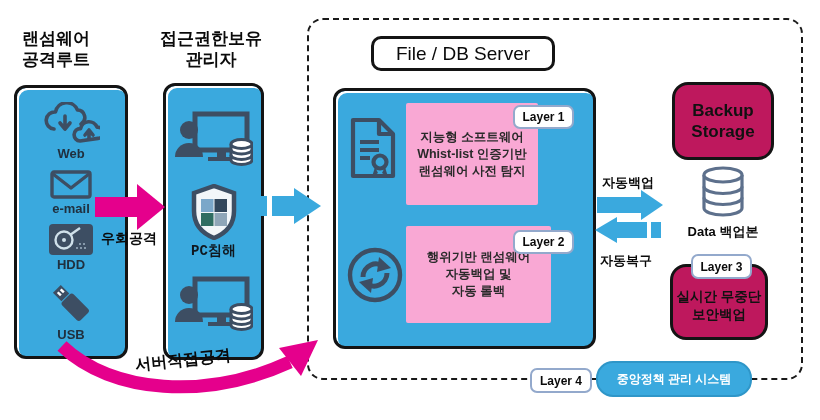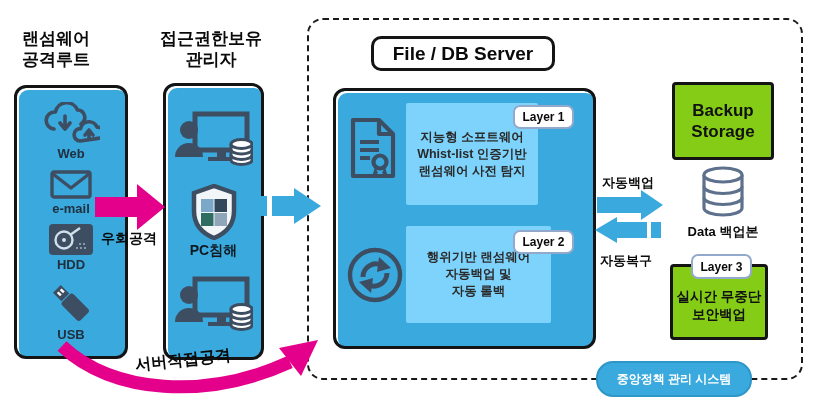--- a/index.html
+++ b/index.html
@@ -14,33 +14,33 @@
     background:#3aa9de;border:3px solid #141414;border-radius:12px;
     box-shadow:inset 2px 2px 0 0 #ffffff;
     display:flex;flex-direction:column;align-items:center;justify-content:space-evenly;
   }
   .icon-label{font-size:13px;font-weight:bold;color:#20303f;text-align:center;margin-top:2px;}
   .icon-stack{display:flex;flex-direction:column;align-items:center;}
   .dashedbox{border:2px dashed #1a1a1a;border-radius:16px;}
   .titlebox{
     background:#fff;border:3px solid #141414;border-radius:10px;
     display:flex;align-items:center;justify-content:center;
-    font-weight:bold;font-size:19px;color:#0a0a0a;
+    font-weight:normal;font-size:19px;color:#0a0a0a;
   }
   .whitecard{
-    background:#7dd3fc;border-radius:2px;display:flex;align-items:center;justify-content:center;
+    background:#f9a8d4;border-radius:2px;display:flex;align-items:center;justify-content:center;
     text-align:center;font-size:12.5px;line-height:17px;font-weight:600;color:#2a2a2a;
   }
   .layer-badge{
     background:#fff;border:2px solid #93a9cc;border-radius:7px;
     display:flex;align-items:center;justify-content:center;
     font-size:12px;font-weight:bold;color:#0a0a0a;
   }
   .outline-box{
-    background:#84cc16;border:3px solid #141414;border-radius:4px;
+    background:#be185d;border:3px solid #141414;border-radius:16px;
     display:flex;align-items:center;justify-content:center;text-align:center;
   }
   .arrow-label{font-size:13px;font-weight:bold;color:#0a0a0a;text-align:center;}
   .pill{
     background:#3aa9de;border:2px solid #2f96c8;border-radius:17px;
     display:flex;align-items:center;justify-content:center;
     font-size:12px;font-weight:bold;color:#fff;
   }
   svg{display:block;}
 </style>
@@ -117,21 +117,21 @@
       </g>
     </svg>
     <div class="icon-stack">
       <svg width="50" height="56" viewBox="0 0 50 56">
         <path d="M25 2 L45 9 V27 C45 43 35 50 25 54 C15 50 5 43 5 27 V9 Z" fill="#f2f6f9" stroke="#3d4e63" stroke-width="4.5"></path>
         <rect x="12" y="15" width="12.5" height="13" fill="#7ba7c9"></rect>
         <rect x="25.5" y="15" width="12.5" height="13" fill="#32475c"></rect>
         <rect x="12" y="29" width="12.5" height="13" fill="#2f6d62"></rect>
         <rect x="25.5" y="29" width="12.5" height="13" fill="#8fa6b8"></rect>
       </svg>
-      <div class="icon-label" style="font-size:14px;color:#10181f;">PC침해</div>
+      <div class="icon-label" style="font-size:14px;color:#10181f;font-family:Liberation Mono, monospace;">PC침해</div>
     </div>
     <svg width="78" height="56" viewBox="0 0 78 56">
       <g fill="none" stroke="#3d4e63" stroke-width="5">
         <rect x="20" y="3" width="52" height="36"></rect>
       </g>
       <rect x="42" y="39" width="9" height="7" fill="#3d4e63"></rect>
       <rect x="33" y="46" width="27" height="4" fill="#3d4e63"></rect>
       <circle cx="14" cy="19" r="9" fill="#3d4e63"></circle>
       <path d="M0 46 a14 14 0 0 1 28 0 z" fill="#3d4e63"></path>
       <g stroke="#3d4e63" stroke-width="3" fill="#fff">
@@ -206,20 +206,21 @@
       <path d="M4 20.5 a19 7 0 0 0 38 0" fill="none"></path>
       <path d="M4 31.5 a19 7 0 0 0 38 0" fill="none"></path>
     </g>
   </svg>
   <div class="abs outline-box pre" style="left:670px;top:264px;width:98px;height:76px;font-size:13.5px;font-weight:bold;line-height:18px;padding-top:8px;box-sizing:border-box;">실시간 무중단
 보안백업</div>
 
   <div class="abs arrow-label" style="left:678px;top:223px;width:90px;">Data 백업본</div>
   <div class="abs layer-badge" style="left:691px;top:254px;width:57px;height:21px;">Layer 3</div>
 
+  <div class="abs layer-badge" style="left:530px;top:368px;width:58px;height:21px;">Layer 4</div>
   <div class="abs pill" style="left:596px;top:361px;width:152px;height:32px;">중앙정책 관리 시스템</div>
 
   <svg class="abs" style="left:52px;top:332px;" width="280" height="88" viewBox="0 0 280 88">
     <path d="M10 14 C 60 62, 155 68, 238 30" fill="none" stroke="#e5008c" stroke-width="13"></path>
     <polygon points="266,8 249,44 227,16" fill="#e5008c"></polygon>
   </svg>
   <div class="abs arrow-label" style="left:128px;top:350px;width:110px;font-size:16px;transform:rotate(-6deg);">서버직접공격</div>
 
 </div>
 

